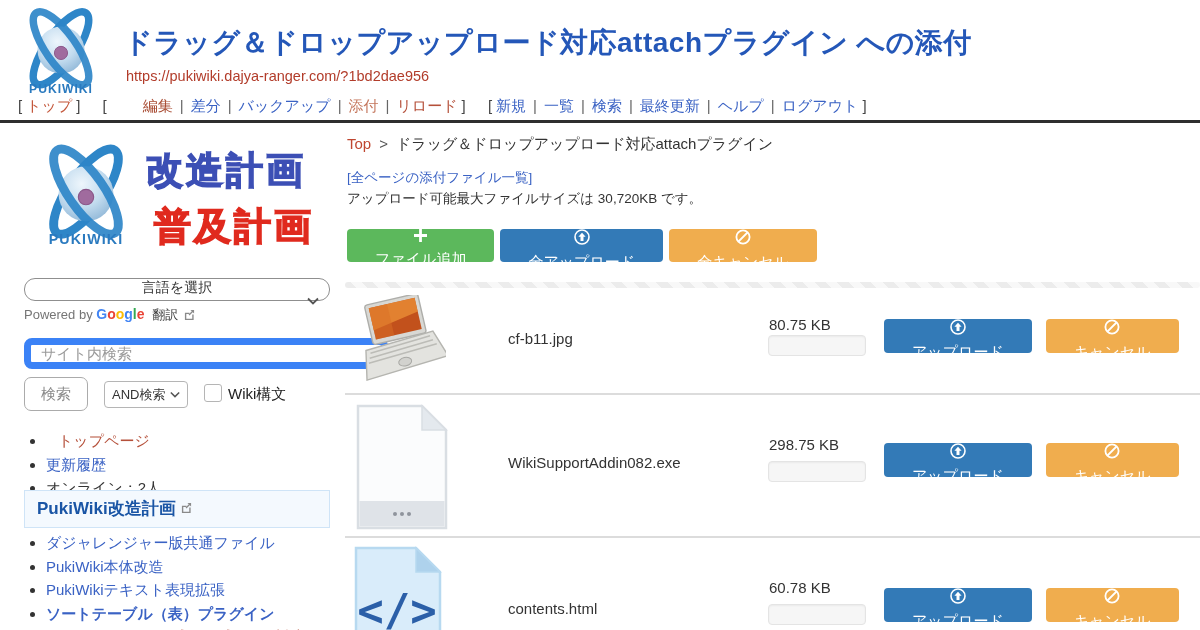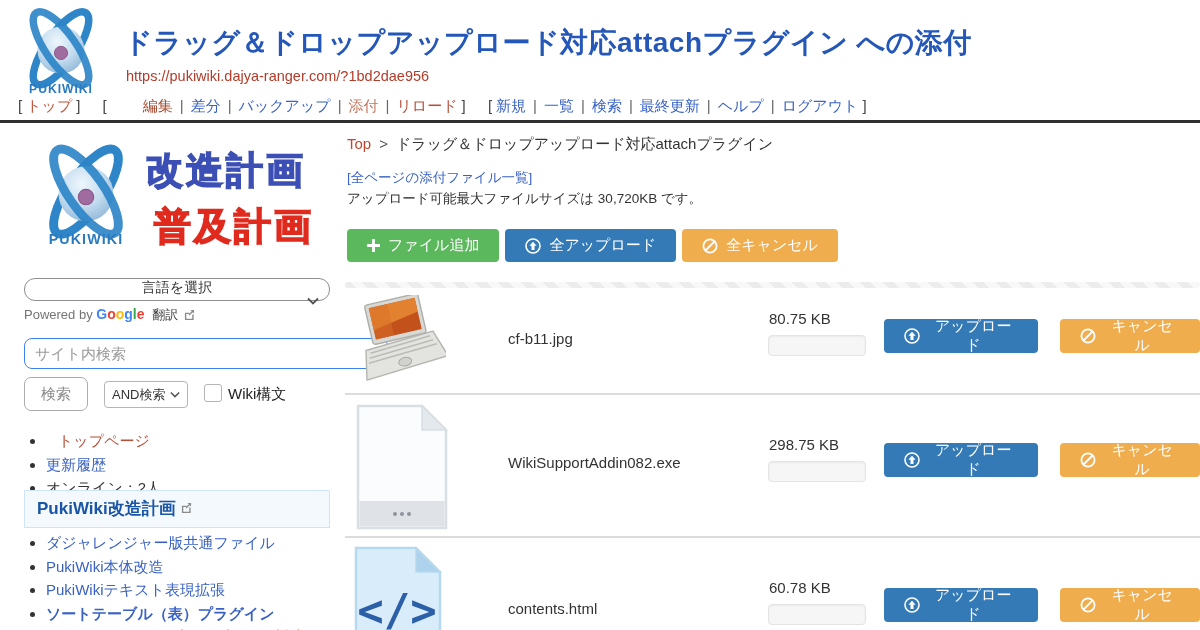--- a/index.html
+++ b/index.html
@@ -28,21 +28,21 @@
   .side-logo .l2 { position:absolute; left:124px; top:62px; font-size:37px; font-weight:900; letter-spacing:3px; -webkit-text-stroke:1.5px currentColor; }
 
   .lang-select { position:absolute; left:0; top:146px; width:306px; height:23px; border:1px solid #8f8f8f; border-radius:11px;
     background:#fff; display:flex; align-items:center; padding:0 10px; font-size:14px; color:#333; cursor:pointer;flex-direction:column; }
   .lang-select .chev { margin-left:auto; display:flex; }
 
   .powered { position:absolute; left:0; top:174px; font-size:13px; color:#757575; }
   .powered .goog { font-weight:bold; font-size:14px; }
   .powered .trlabel { color:#3c3c3c; margin-left:4px; cursor:pointer; }
 
-  .search-input { position:absolute; left:0; top:206px; width:364px; height:31px; border:1px solid #3b82f6; border-radius:8px;
+  .search-input { position:absolute; left:0; top:206px; width:364px; height:31px; border:7px solid #3b82f6; border-radius:8px;
     padding:0 10px; font-size:15px; color:#7f1d1d; font-family:inherit; outline:none; }
   .search-input::placeholder { color:#9a9a9a; }
 
   .search-btn { position:absolute; left:0; top:245px; width:64px; height:34px; background:#fff; border:1px solid #ababab;
     border-radius:7px; font-size:15px; color:#8a8a8a; font-family:inherit; cursor:pointer; }
   .mode-select { position:absolute; left:80px; top:249px; width:84px; height:27px; border:1px solid #b5b5b5; border-radius:4px;
     background:#fff; display:flex; align-items:center; padding:0 7px; font-size:13px; color:#333; cursor:pointer; }
   .mode-select .chev { margin-left:auto; display:flex; }
   .wiki-check { position:absolute; left:180px; top:252px; width:18px; height:18px; border:1.5px solid #b5b5b5; border-radius:3px; background:#fff; cursor:pointer; }
   .wiki-check-label { position:absolute; left:204px; top:253px; font-size:15px; color:#222; }
@@ -59,35 +59,35 @@
 
   
   .main { position:absolute; left:345px; top:130px; width:855px; height:500px; }
   .breadcrumb { position:absolute; left:2px; top:5px; font-size:15px; color:#333; }
   .breadcrumb a { text-decoration:none; cursor:pointer; }
   .breadcrumb .bsep { color:#555; margin:0 8px; }
   .attach-list-link { position:absolute; left:2px; top:39px; font-size:13.5px; text-decoration:none; cursor:pointer; }
   .max-size { position:absolute; left:2px; top:60px; font-size:13.5px; color:#333; }
 
   .btn { display:inline-flex; align-items:center; gap:8px; border:none; border-radius:4px; color:#fff;
-    font-size:15px; font-family:inherit; padding:0 20px; height:33px; cursor:pointer; }
+    font-size:15px; font-family:inherit; padding:0 28px; height:33px; cursor:pointer;flex-direction:column; }
   .toolbar { position:absolute; left:2px; top:99px; display:flex; gap:6px; }
   .bicon { display:inline-flex; flex:none; }
 
   .dropzone-stripe { position:absolute; left:0; top:152px; width:855px; height:6px;
     background:repeating-linear-gradient(45deg,#ececec 0 8px,#f8f8f8 8px 16px); border-radius:3px; }
 
   .file-row { position:absolute; left:0; width:855px; }
   .row-divider { position:absolute; left:0; width:855px; height:2px; background:#dcdcdc; }
   .file-icon { position:absolute; left:7px; }
   .file-name { position:absolute; left:163px; font-size:15px; color:#333; }
   .file-size { position:absolute; left:424px; font-size:15px; color:#333; }
   .progress { position:absolute; left:423px; width:98px; height:21px; background:#f6f6f6; border:1px solid #e4e4e4;
     border-radius:4px; box-shadow:inset 0 1px 2px rgba(0,0,0,0.05); }
-  .row-btns { position:absolute; left:539px; display:flex; gap:22px; }
+  .row-btns { position:absolute; left:539px; display:flex; gap:14px; }
   .row-btns .btn { height:34px; }
 </style>
 </head>
 <body>
 
 <div id="page">
 
   <div class="header-logo">
     <svg width="94" height="96" viewBox="0 0 100 102">
       <defs>
@@ -234,21 +234,21 @@
             <rect x="26" y="7" width="50" height="34" fill="#c2511c"></rect>
             <path d="M26 7 h50 v15 l-50 9 Z" fill="#e88a34" opacity="0.85"></path>
             <path d="M26 7 h20 v34 h-20 Z" fill="#d96f26" opacity="0.5"></path>
             <path d="M13 50 L87 46 L97 75 L7 81 Z" fill="#e3e3df" stroke="#b5b5b0" stroke-width="1.5"></path>
             <path d="M17 54 L83 50 M15 59 L85 55 M13 64 L88 60" stroke="#bcbcb7" stroke-width="1.6" fill="none"></path>
             <ellipse cx="51" cy="71" rx="7" ry="4.5" fill="#d2d2ce" stroke="#a8a8a4" stroke-width="1"></ellipse>
           </g>
         </svg>
       </div>
       <div class="file-name" style="top:42px">cf-b11.jpg</div>
-      <div class="file-size" style="top:22px">80.75 KB</div>
+      <div class="file-size" style="top:28px">80.75 KB</div>
       <div class="progress" style="top:47px"></div>
       <div class="row-btns" style="top:31px">
         <button class="btn" style="background: rgb(51, 122, 183);">
           <span class="bicon">
               <svg width="16" height="16" viewBox="0 0 16 16">
                 <circle cx="8" cy="8" r="7" fill="none" stroke="#fff" stroke-width="1.6"></circle>
                 <path d="M8 3.8 L11.6 7.8 H9.5 V12 H6.5 V7.8 H4.4 Z" fill="#fff"></path>
               </svg>
             </span>
           <span>アップロード</span>

